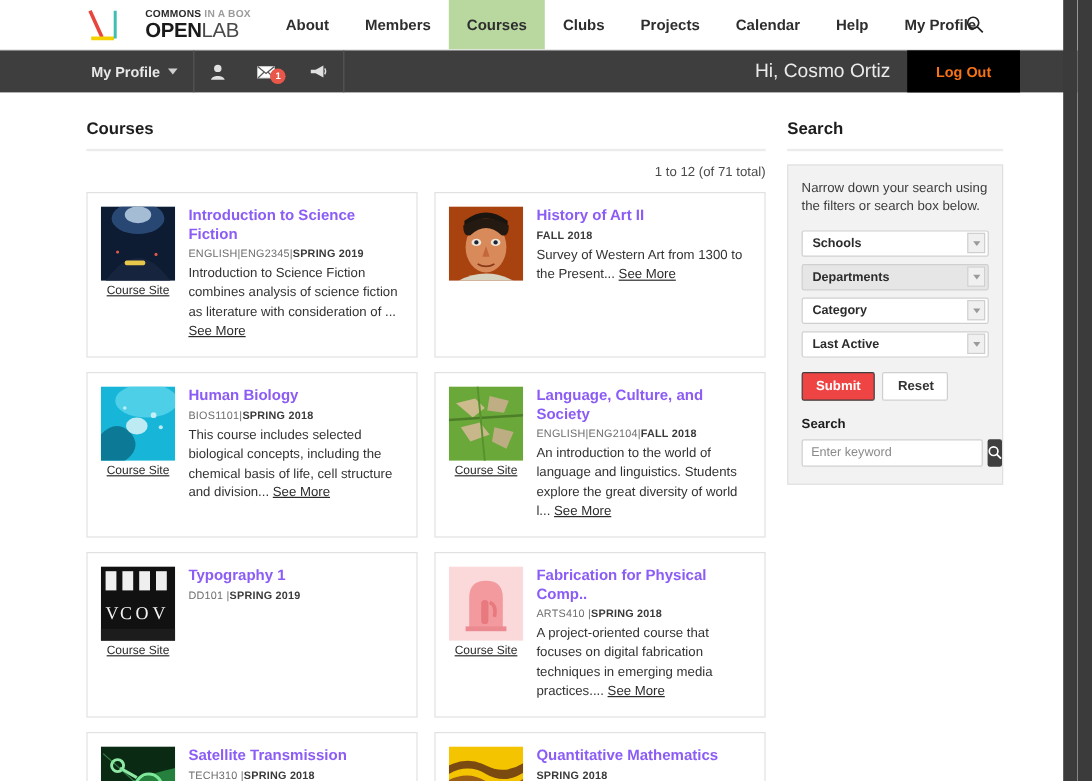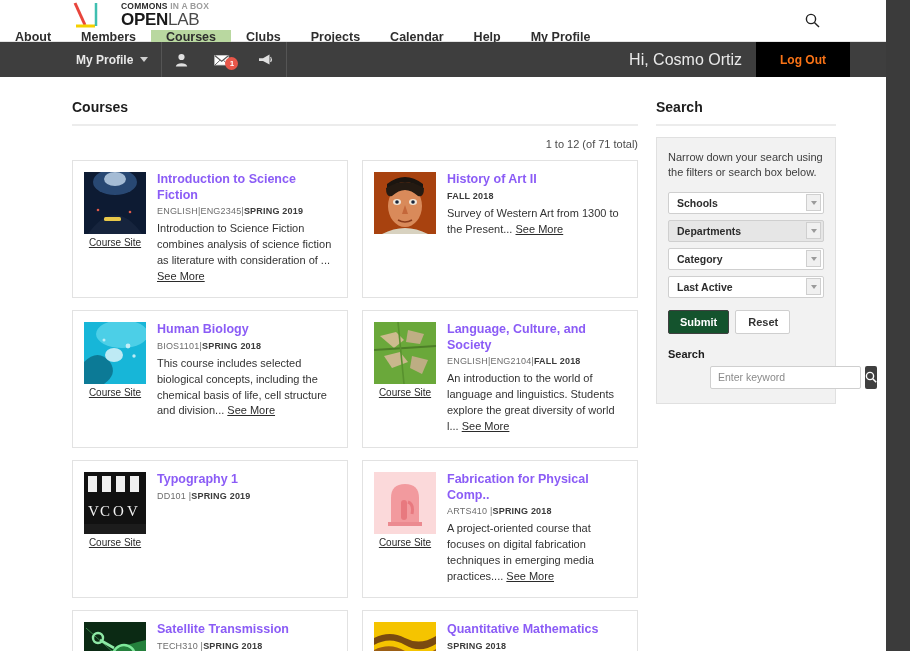--- a/index.html
+++ b/index.html
@@ -7,21 +7,21 @@
     width: 910px; height: 651px;
     font-family: "Liberation Sans", sans-serif;
     background: #3b3b3b;
     overflow: hidden;
   }
   .page { width: 898px; height: 651px; background: #ffffff; position: relative; overflow: hidden; }
 
   
   .topnav {
     height: 42px; background: #ffffff; display: flex; align-items: stretch;
-    border-bottom: 1px solid #e3e3e3; position: relative; flex-direction: column;
+    border-bottom: 1px solid #e3e3e3; position: relative;
   }
   .logo-wrap { display: flex; align-items: center; padding-left: 68px; padding-right: 14px; }
   .logo-mark { width: 46px; height: 30px; position: relative; margin-right: 7px; }
   .logo-text { display: flex; flex-direction: column; justify-content: center; line-height: 1; }
   .logo-top { font-size: 8.5px; font-weight: bold; letter-spacing: 0.2px; color: #2a2a2a; }
   .logo-top .grey { color: #9b9b9b; }
   .logo-bottom { font-size: 17px; font-weight: bold; letter-spacing: -0.3px; color: #1a1a1a; margin-top: 1px; }
   .logo-bottom .light { font-weight: normal; color: #4a4a4a; }
 
   .nav-items { display: flex; align-items: stretch; }
@@ -97,24 +97,24 @@
     cursor: pointer;
   }
   .filter.grey { background: #e6e6e6; }
   .filter-arrow {
     width: 15px; height: 17px; background: #f0f0f0; border: 1px solid #cfcfcf;
     display: flex; align-items: center; justify-content: center;
   }
   .arrow-glyph { width: 0; height: 0; border-left: 3.5px solid transparent; border-right: 3.5px solid transparent; border-top: 4.5px solid #9a9a9a; }
   .btn-row { display: flex; gap: 6px; margin-top: 12px; }
   .btn { font-size: 11px; font-weight: bold; padding: 5px 11px; border-radius: 2px; cursor: pointer; }
-  .btn-dark { background: #14532d; color: #fff; border: 1px solid #3f3f3f; text-align: center; }
+  .btn-dark { background: #ef4444; color: #fff; border: 1px solid #3f3f3f; text-align: center; }
   .btn-light { background: #fff; color: #333; border: 1px solid #cfcfcf; padding-left: 12px; }
   .search-label { font-size: 11px; font-weight: bold; color: #1d1d1d; margin-top: 14px; margin-bottom: 6px; }
-  .search-row { display: flex; gap: 4px; margin-left: 42px; }
+  .search-row { display: flex; gap: 4px; }
   .search-input {
     flex: 1; height: 23px; border: 1px solid #cfcfcf; border-radius: 2px;
     padding: 0 7px; font-size: 10.5px; font-family: "Liberation Sans", sans-serif; color: #555; background: #fff;
   }
   .search-input::placeholder { color: #8a8a8a; }
   .search-go {
     width: 23px; height: 23px; background: #3f3f3f; border: none; border-radius: 2px;
     display: flex; align-items: center; justify-content: center; cursor: pointer;
   }
   .right-edge { position: absolute; right: 0; top: 0; width: 12px; height: 651px; background: #3b3b3b; }

